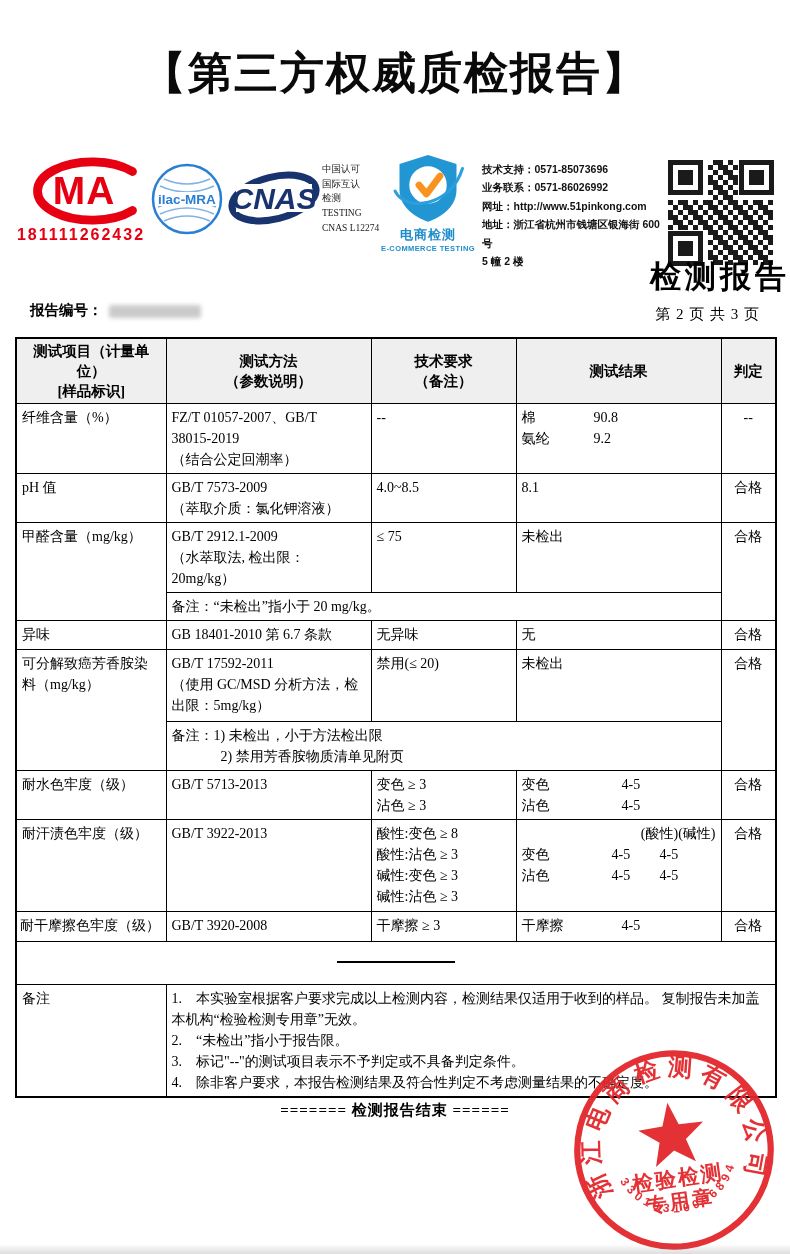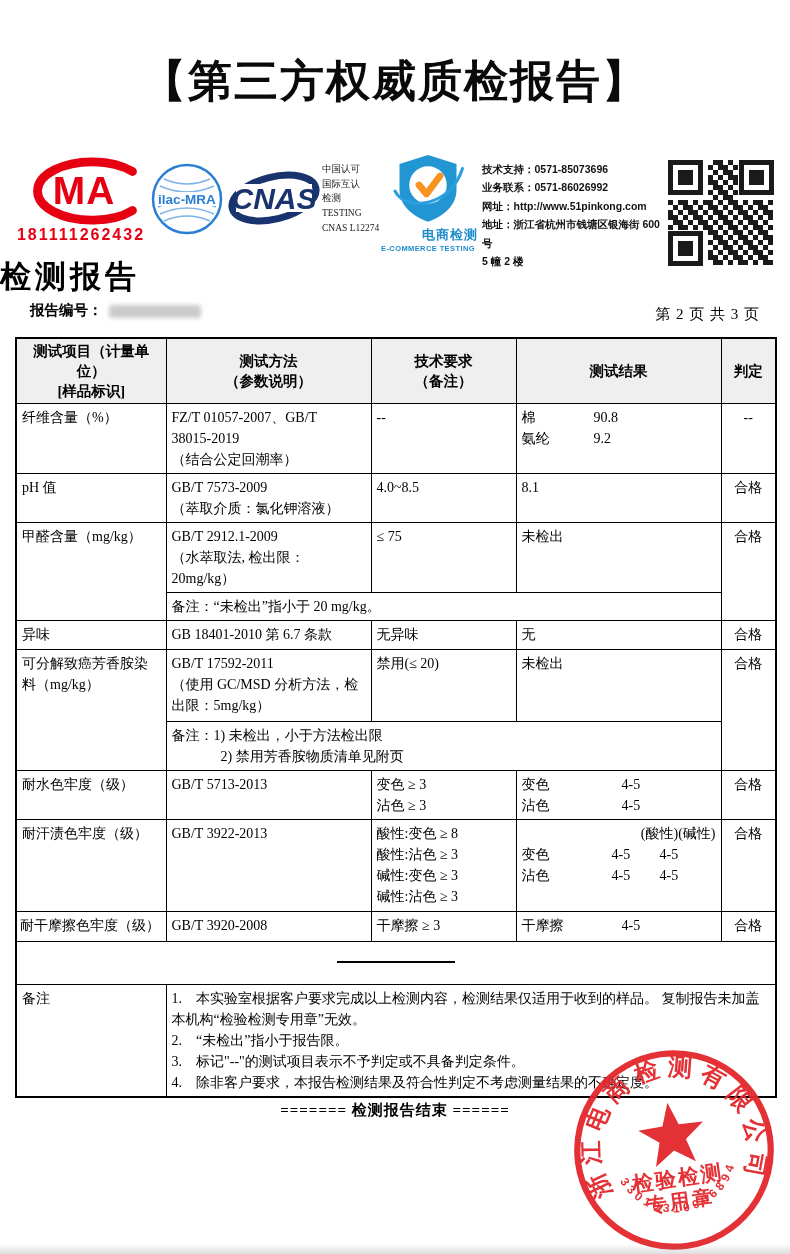--- a/index.html
+++ b/index.html
@@ -1,40 +1,40 @@
 <!DOCTYPE html>
 <html><head>
 <meta charset="utf-8">
 <style>
   html,body{margin:0;padding:0;background:#fff;}
   .page{position:relative;width:790px;height:1254px;background:#fff;overflow:hidden;
         font-family:"Liberation Sans","DejaVu Sans",sans-serif;color:#000;}
   .serif{font-family:"Liberation Serif","DejaVu Serif",serif;}
 
   
-  .main-title{position:absolute;top:52px;left:0;width:790px;text-align:center;
+  .main-title{position:absolute;top:44px;left:0;width:790px;text-align:center;
     font-size:44px;font-weight:bold;letter-spacing:2px;color:#0a0a0a;}
 
   
   .logo-band{position:absolute;top:150px;left:0;width:790px;height:105px;}
   .cma{position:absolute;left:16px;top:6px;width:130px;text-align:center;}
   .cma-number{color:#e60012;font-weight:bold;font-size:16px;letter-spacing:2px;margin-top:-4px;}
   .ilac{position:absolute;left:150px;top:12px;}
   .cnas-logo{position:absolute;left:228px;top:18px;}
   .cnas-text{position:absolute;left:322px;top:12px;font-size:9.5px;line-height:1.55;color:#222;
     font-family:"Liberation Serif","DejaVu Serif",serif;}
   .ecom{position:absolute;left:378px;top:2px;width:100px;text-align:center;}
-  .ecom-cn{color:#1f8ccb;font-weight:bold;font-size:13px;letter-spacing:1px;margin-top:-2px;text-align:right;}
+  .ecom-cn{color:#1f8ccb;font-weight:bold;font-size:13px;letter-spacing:1px;margin-top:-2px;}
   .ecom-en{color:#1f8ccb;font-weight:bold;font-size:7.5px;letter-spacing:.4px;}
   .contact{position:absolute;left:482px;top:10px;width:190px;font-size:10.5px;font-weight:bold;
     line-height:1.75;color:#111;}
   .qr{position:absolute;left:666px;top:8px;width:110px;height:110px;}
 
   
-  .report-title{position:absolute;top:256px;left:0;width:790px;text-align:left;
+  .report-title{position:absolute;top:256px;left:0;width:790px;text-align:right;
     font-size:31px;font-weight:bold;letter-spacing:4px;}
   .meta-row{position:absolute;top:301px;left:30px;width:730px;height:22px;font-size:14.5px;}
   .report-no{position:absolute;left:0;top:0;font-weight:bold;}
   .redacted{display:inline-block;width:92px;height:13px;background:#8c8c8c;opacity:.45;
     filter:blur(2px);border-radius:2px;vertical-align:middle;margin-left:6px;}
   .page-ind{position:absolute;right:0;top:4px;font-size:15px;letter-spacing:1px;}
 
   
   table.report{position:absolute;left:15px;top:337px;width:760px;border-collapse:collapse;
     border:2px solid #000;table-layout:fixed;

